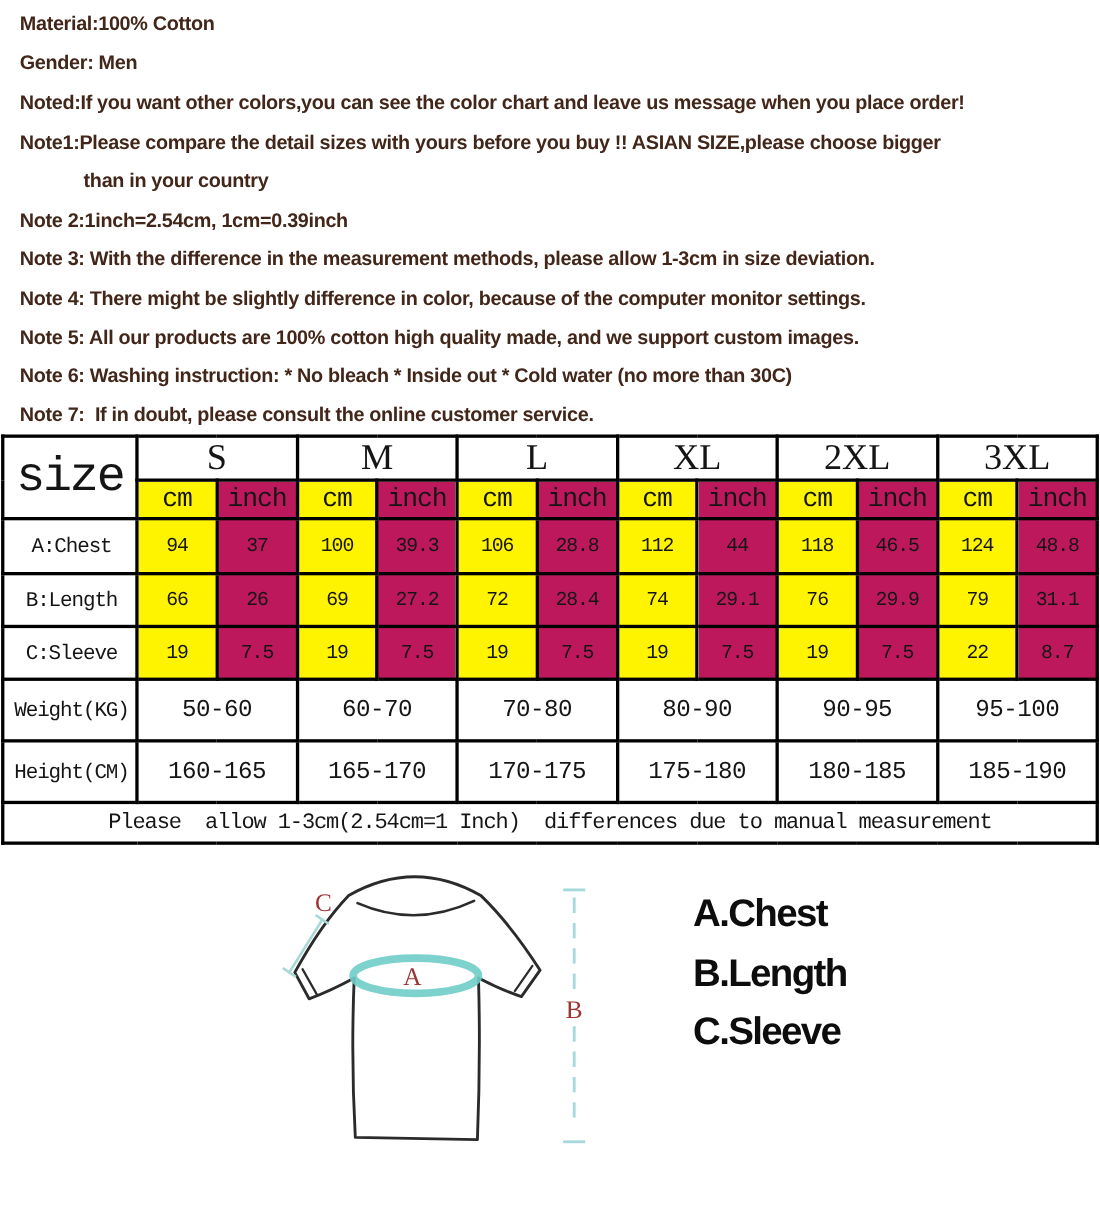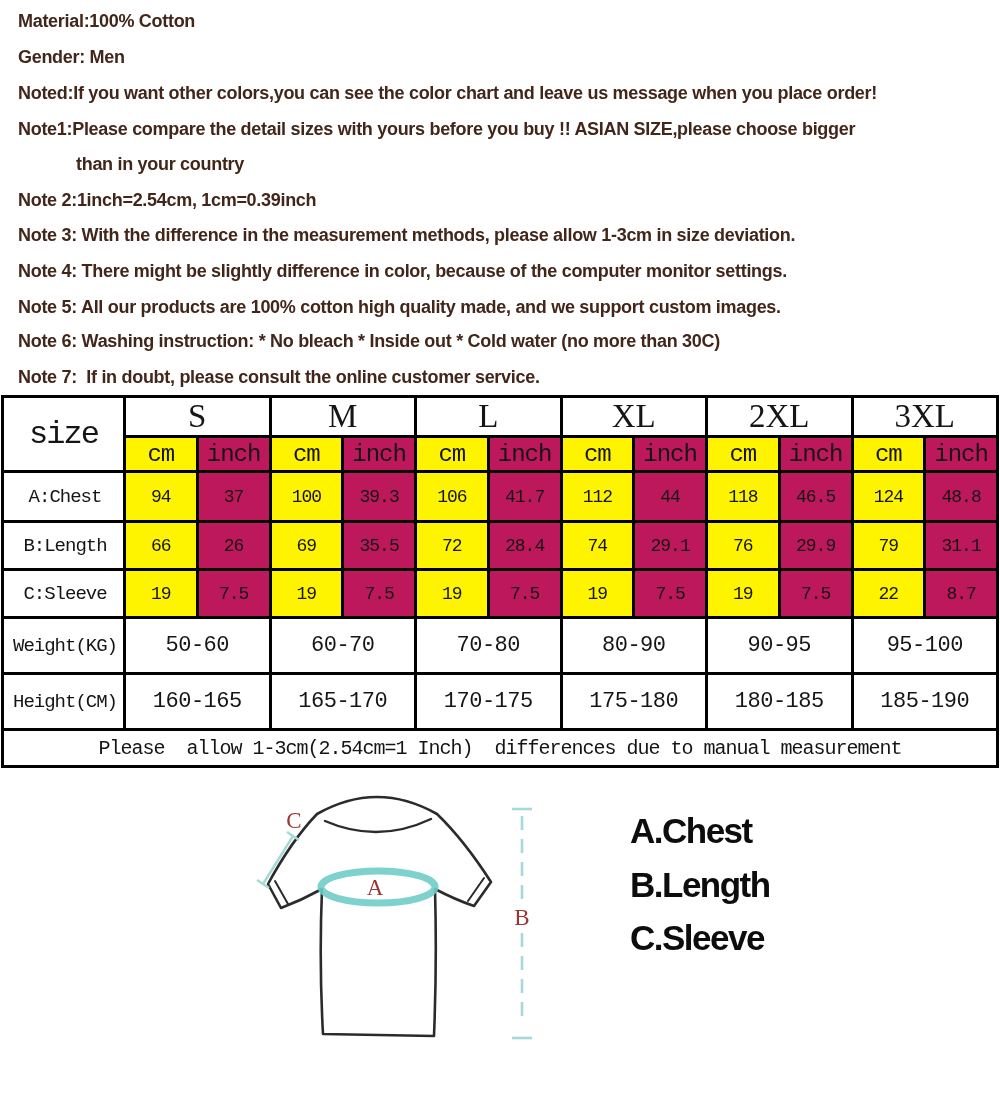--- a/index.html
+++ b/index.html
@@ -17,21 +17,21 @@
   
   table.size-table{
     position:absolute;left:1px;top:395px;width:998px;
     border-collapse:collapse;table-layout:fixed;background:#fff;
   }
   table.size-table td,table.size-table th{
     border:3px solid #000;padding:0;text-align:center;vertical-align:middle;
     color:#151515;overflow:hidden;
   }
   .corner{
-    font-family:"Liberation Mono",monospace;font-size:32px;letter-spacing:-2px;
+    font-family:"Liberation Mono",monospace;font-size:44px;letter-spacing:-2px;
     font-weight:400;
   }
   .sz{
     font-family:"Liberation Serif",serif;font-size:33px;font-weight:400;
     background:#ffffff;
   }
   .unit{
     font-family:"Liberation Mono",monospace;font-size:24px;letter-spacing:-1px;
   }
   .cm-bg{background:#fef400;}
@@ -115,34 +115,34 @@
     <td class="unit cm-bg">cm</td>
     <td class="unit inch-bg">inch</td>
   </tr>
   <tr style="height:50px">
     <td class="rowlabel">A:Chest</td>
     <td class="val cm-bg">94</td>
     <td class="val inch-bg">37</td>
     <td class="val cm-bg">100</td>
     <td class="val inch-bg">39.3</td>
     <td class="val cm-bg">106</td>
-    <td class="val inch-bg">41.7</td>
+    <td class="val inch-bg">28.8</td>
     <td class="val cm-bg">112</td>
     <td class="val inch-bg">44</td>
     <td class="val cm-bg">118</td>
     <td class="val inch-bg">46.5</td>
     <td class="val cm-bg">124</td>
     <td class="val inch-bg">48.8</td>
   </tr>
   <tr style="height:48px">
     <td class="rowlabel">B:Length</td>
     <td class="val cm-bg">66</td>
     <td class="val inch-bg">26</td>
     <td class="val cm-bg">69</td>
-    <td class="val inch-bg">35.5</td>
+    <td class="val inch-bg">27.2</td>
     <td class="val cm-bg">72</td>
     <td class="val inch-bg">28.4</td>
     <td class="val cm-bg">74</td>
     <td class="val inch-bg">29.1</td>
     <td class="val cm-bg">76</td>
     <td class="val inch-bg">29.9</td>
     <td class="val cm-bg">79</td>
     <td class="val inch-bg">31.1</td>
   </tr>
   <tr style="height:48px">

